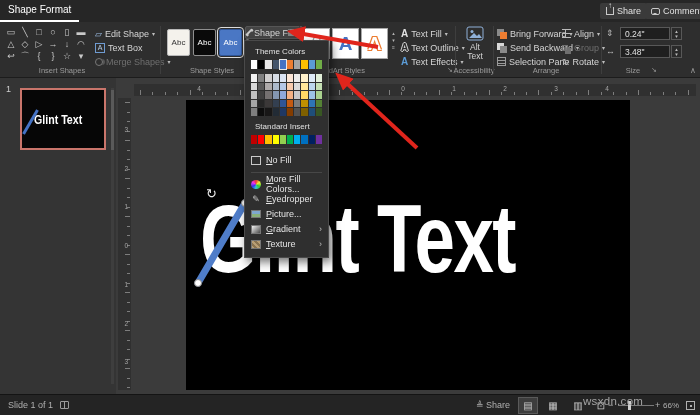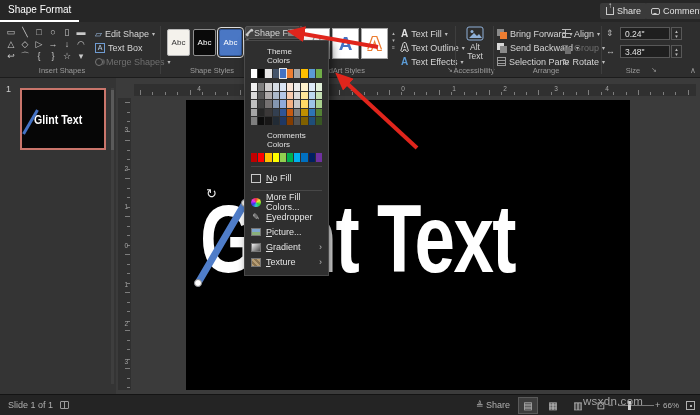--- a/index.html
+++ b/index.html
@@ -83,21 +83,21 @@
 .vtick{position:absolute;right:1px;height:1px;background:#7d7d7d;}
 .vnum{position:absolute;right:3px;font-size:6.5px;color:#a5a5a5;transform:translateY(-50%);}
 
 
 #canvas{position:absolute;left:186px;top:100px;width:444px;height:290px;background:#000;z-index:1;}
 #slide-text{position:absolute;left:14px;top:78px;font-size:97px;font-weight:bold;color:#fff;line-height:1.25;letter-spacing:-2px;transform:scaleX(.75);transform-origin:left top;white-space:nowrap;}
 #rotate-handle{position:absolute;left:20px;top:86px;font-size:13px;color:#e8e8e8;z-index:3;}
 
 
 #fill-menu{position:absolute;left:244px;top:40px;width:85px;background:#2f2f2f;border:1px solid #4a4a4a;box-shadow:3px 4px 9px rgba(0,0,0,.55);z-index:50;padding:4px 6px 5px;}
-.menu-section-label{font-size:8px;color:#e0e0e0;margin:2px 16px 4px;}
+.menu-section-label{font-size:8px;color:#e0e0e0;margin:2px 4px 4px;}
 .swatch-row{display:flex;gap:1px;margin-bottom:1px;}
 .swatch{width:6.2px;height:7.6px;}
 .swatch.big{height:9px;}
 .swatch.sel{outline:1px solid #e8e8e8;outline-offset:.5px;}
 #theme-row{margin-bottom:5px;}
 #variant-rows{margin-bottom:6px;}
 #std-row .swatch{height:9px;}
 .menu-sep{height:1px;background:#474747;margin:4px 0;}
 .fill-item{display:flex;align-items:center;gap:5px;height:15px;font-size:9px;color:#e4e4e4;}
 .fill-item .sub{margin-left:auto;font-size:9px;color:#bbb;}
@@ -474,21 +474,21 @@
         <span class="swatch" style="background: rgb(24, 23, 23);"></span>
         <span class="swatch" style="background: rgb(34, 43, 53);"></span>
         <span class="swatch" style="background: rgb(31, 56, 100);"></span>
         <span class="swatch" style="background: rgb(131, 60, 0);"></span>
         <span class="swatch" style="background: rgb(82, 82, 82);"></span>
         <span class="swatch" style="background: rgb(127, 96, 0);"></span>
         <span class="swatch" style="background: rgb(31, 78, 121);"></span>
         <span class="swatch" style="background: rgb(56, 87, 35);"></span>
       </div>
     </div>
-  <div class="menu-section-label">Comments Colors</div>
+  <div class="menu-section-label">Standard Insert</div>
   <div class="swatch-row" id="std-row">
       <span class="swatch big" style="background: rgb(192, 0, 0);"></span>
       <span class="swatch big" style="background: rgb(255, 0, 0);"></span>
       <span class="swatch big" style="background: rgb(255, 192, 0);"></span>
       <span class="swatch big" style="background: rgb(255, 255, 0);"></span>
       <span class="swatch big" style="background: rgb(146, 208, 80);"></span>
       <span class="swatch big" style="background: rgb(0, 176, 80);"></span>
       <span class="swatch big" style="background: rgb(0, 176, 240);"></span>
       <span class="swatch big" style="background: rgb(0, 112, 192);"></span>
       <span class="swatch big" style="background: rgb(0, 32, 96);"></span>

